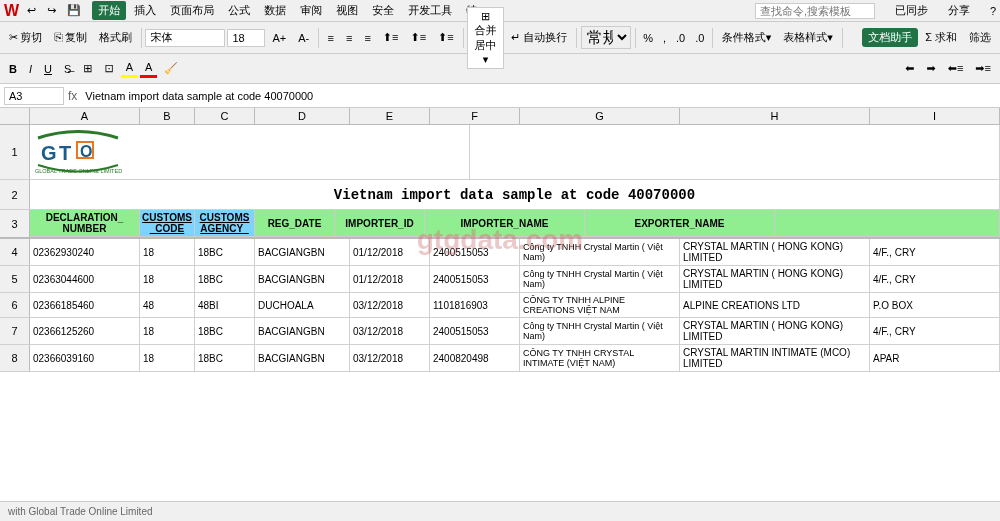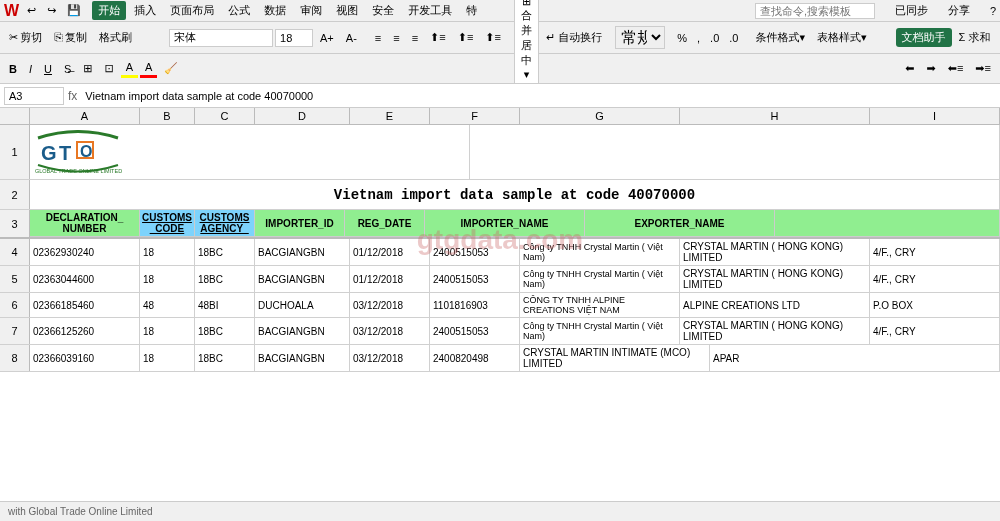--- a/index.html
+++ b/index.html
@@ -59,23 +59,22 @@
       display: flex;
       align-items: center;
       gap: 2px;
       white-space: nowrap;
     }
     .toolbar-separator { width: 1px; background: #ccc; height: 20px; margin: 0 2px; }
     .font-name-box {
       border: 1px solid #ccc;
       padding: 2px 4px;
       font-size: 11px;
-      width: 104px;
-      background: #fff;
-      margin-left: 24px;
+      width: 80px;
+      background: #fff;
     }
     .font-size-box {
       border: 1px solid #ccc;
       padding: 2px 4px;
       font-size: 11px;
       width: 38px;
       background: #fff;
     }
 
     
@@ -406,25 +405,25 @@
 NUMBER</span>
     </div>
     <div class="tbl-header-cell orange" style="width:55px;min-width:55px;">
       <span>CUSTOMS
 _CODE</span>
     </div>
     <div class="tbl-header-cell orange" style="width:60px;min-width:60px;">
       <span>CUSTOMS
 AGENCY_</span>
     </div>
+    <div class="tbl-header-cell green" style="width:80px;min-width:80px;">
+      <span>REG_DATE</span>
+    </div>
     <div class="tbl-header-cell green" style="width:90px;min-width:90px;">
       <span>IMPORTER_ID</span>
-    </div>
-    <div class="tbl-header-cell green" style="width:80px;min-width:80px;">
-      <span>REG_DATE</span>
     </div>
     <div class="tbl-header-cell green" style="width:160px;min-width:160px;">
       <span>IMPORTER_NAME</span>
     </div>
     <div class="tbl-header-cell green" style="width:190px;min-width:190px;">
       <span>EXPORTER_NAME</span>
     </div>
     <div class="tbl-header-cell green" style="flex:1;"></div>
   </div>
 
@@ -478,20 +477,21 @@
         <div class="data-cell" style="flex: 1 1 0%;">4/F., CRY</div>
       </div>
       <div class="data-row">
         <div class="row-num">8</div>
         <div class="data-cell" style="width: 110px; min-width: 110px;">02366039160</div>
         <div class="data-cell" style="width: 55px; min-width: 55px;">18</div>
         <div class="data-cell" style="width: 60px; min-width: 60px;">18BC</div>
         <div class="data-cell" style="width: 95px; min-width: 95px;">BACGIANGBN</div>
         <div class="data-cell" style="width: 80px; min-width: 80px;">03/12/2018</div>
         <div class="data-cell" style="width: 90px; min-width: 90px;">2400820498</div>
+        <div class="data-cell" style="width: 160px; min-width: 160px; font-size: 9px;">CÔNG TY TNHH CRYSTAL INTIMATE (VIỆT NAM)</div>
         <div class="data-cell" style="width: 190px; min-width: 190px;">CRYSTAL MARTIN INTIMATE (MCO) LIMITED</div>
         <div class="data-cell" style="flex: 1 1 0%;">APAR</div>
       </div>
     </div>
 
 </div>
 
 <div class="bottom-bar">
   <span>with Global Trade Online Limited</span>
 </div>

